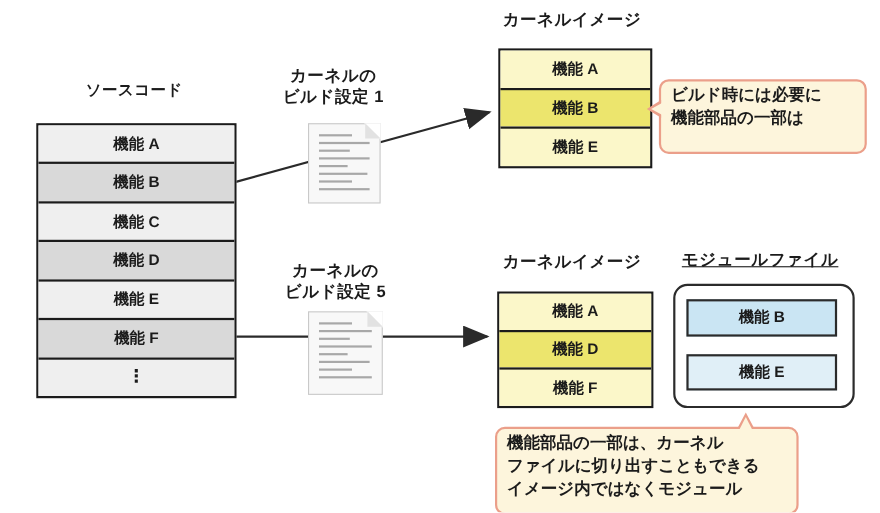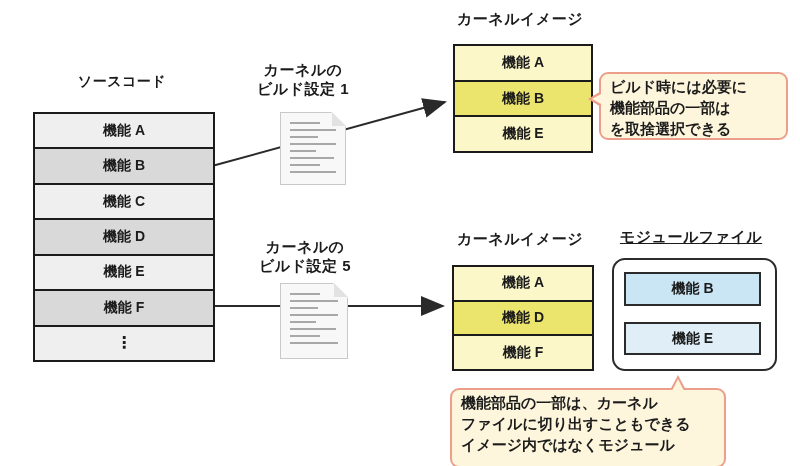--- a/index.html
+++ b/index.html
@@ -130,21 +130,20 @@
   <div class="abs title" style="left:450px;top:9px;width:140px;">カーネルイメージ</div>
   <div class="abs kernel-box kernel1">
     <div class="k-row">機能 A</div>
     <div class="k-row hl">機能 B</div>
     <div class="k-row">機能 E</div>
   </div>
 
   <div class="abs callout callout1">
     <div>ビルド時には必要に</div>
     <div>機能部品の一部は</div>
-    <div>を取捨選択できる</div>
   </div>
 
   <div class="abs title" style="left:450px;top:229px;width:140px;">カーネルイメージ</div>
   <div class="abs kernel-box kernel2">
     <div class="k-row">機能 A</div>
     <div class="k-row hl">機能 D</div>
     <div class="k-row">機能 F</div>
   </div>
 
   <div class="abs title" style="left:606px;top:227px;width:170px;text-decoration:underline;">モジュールファイル</div>

